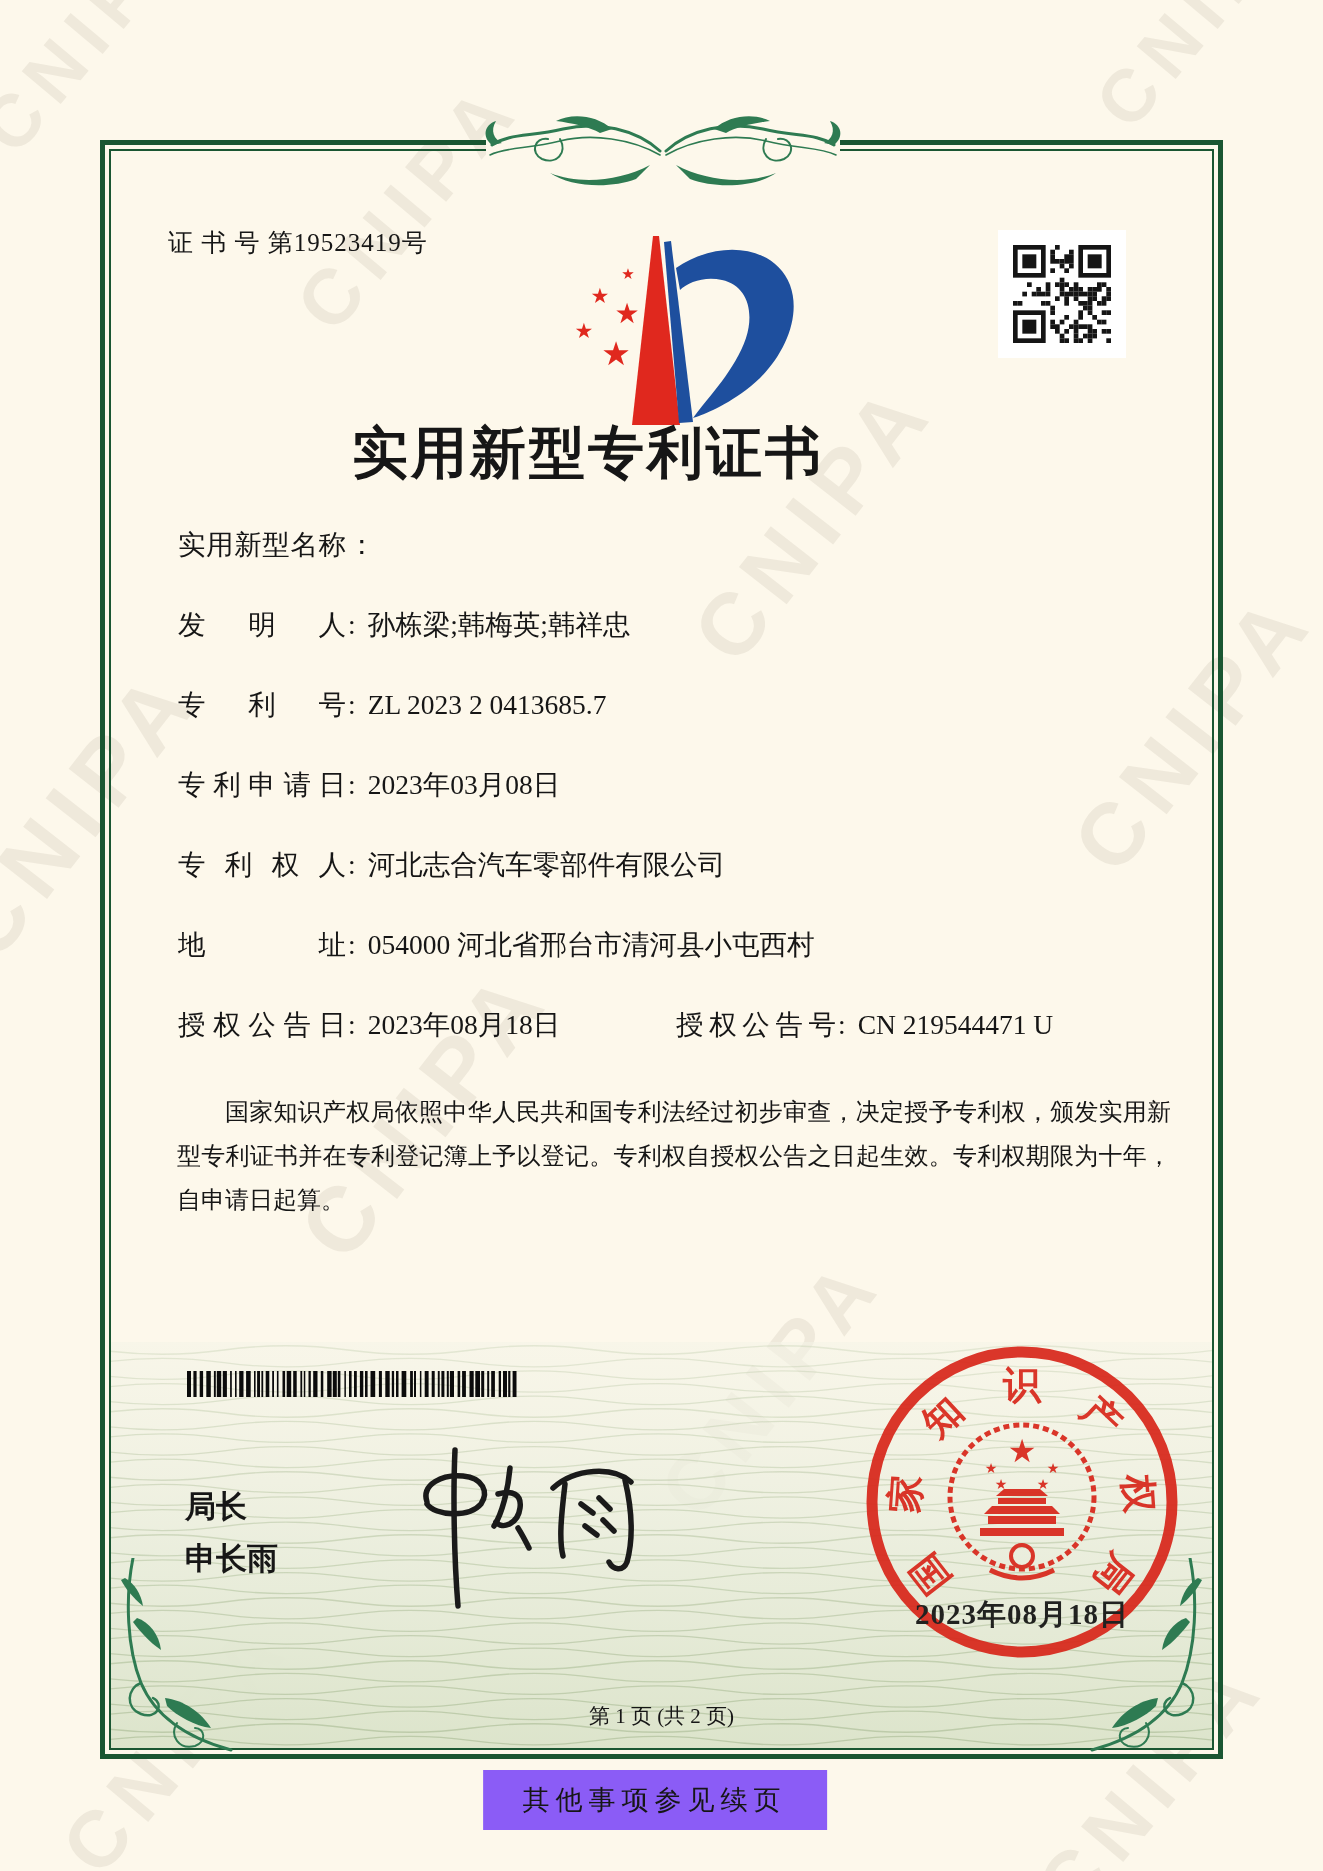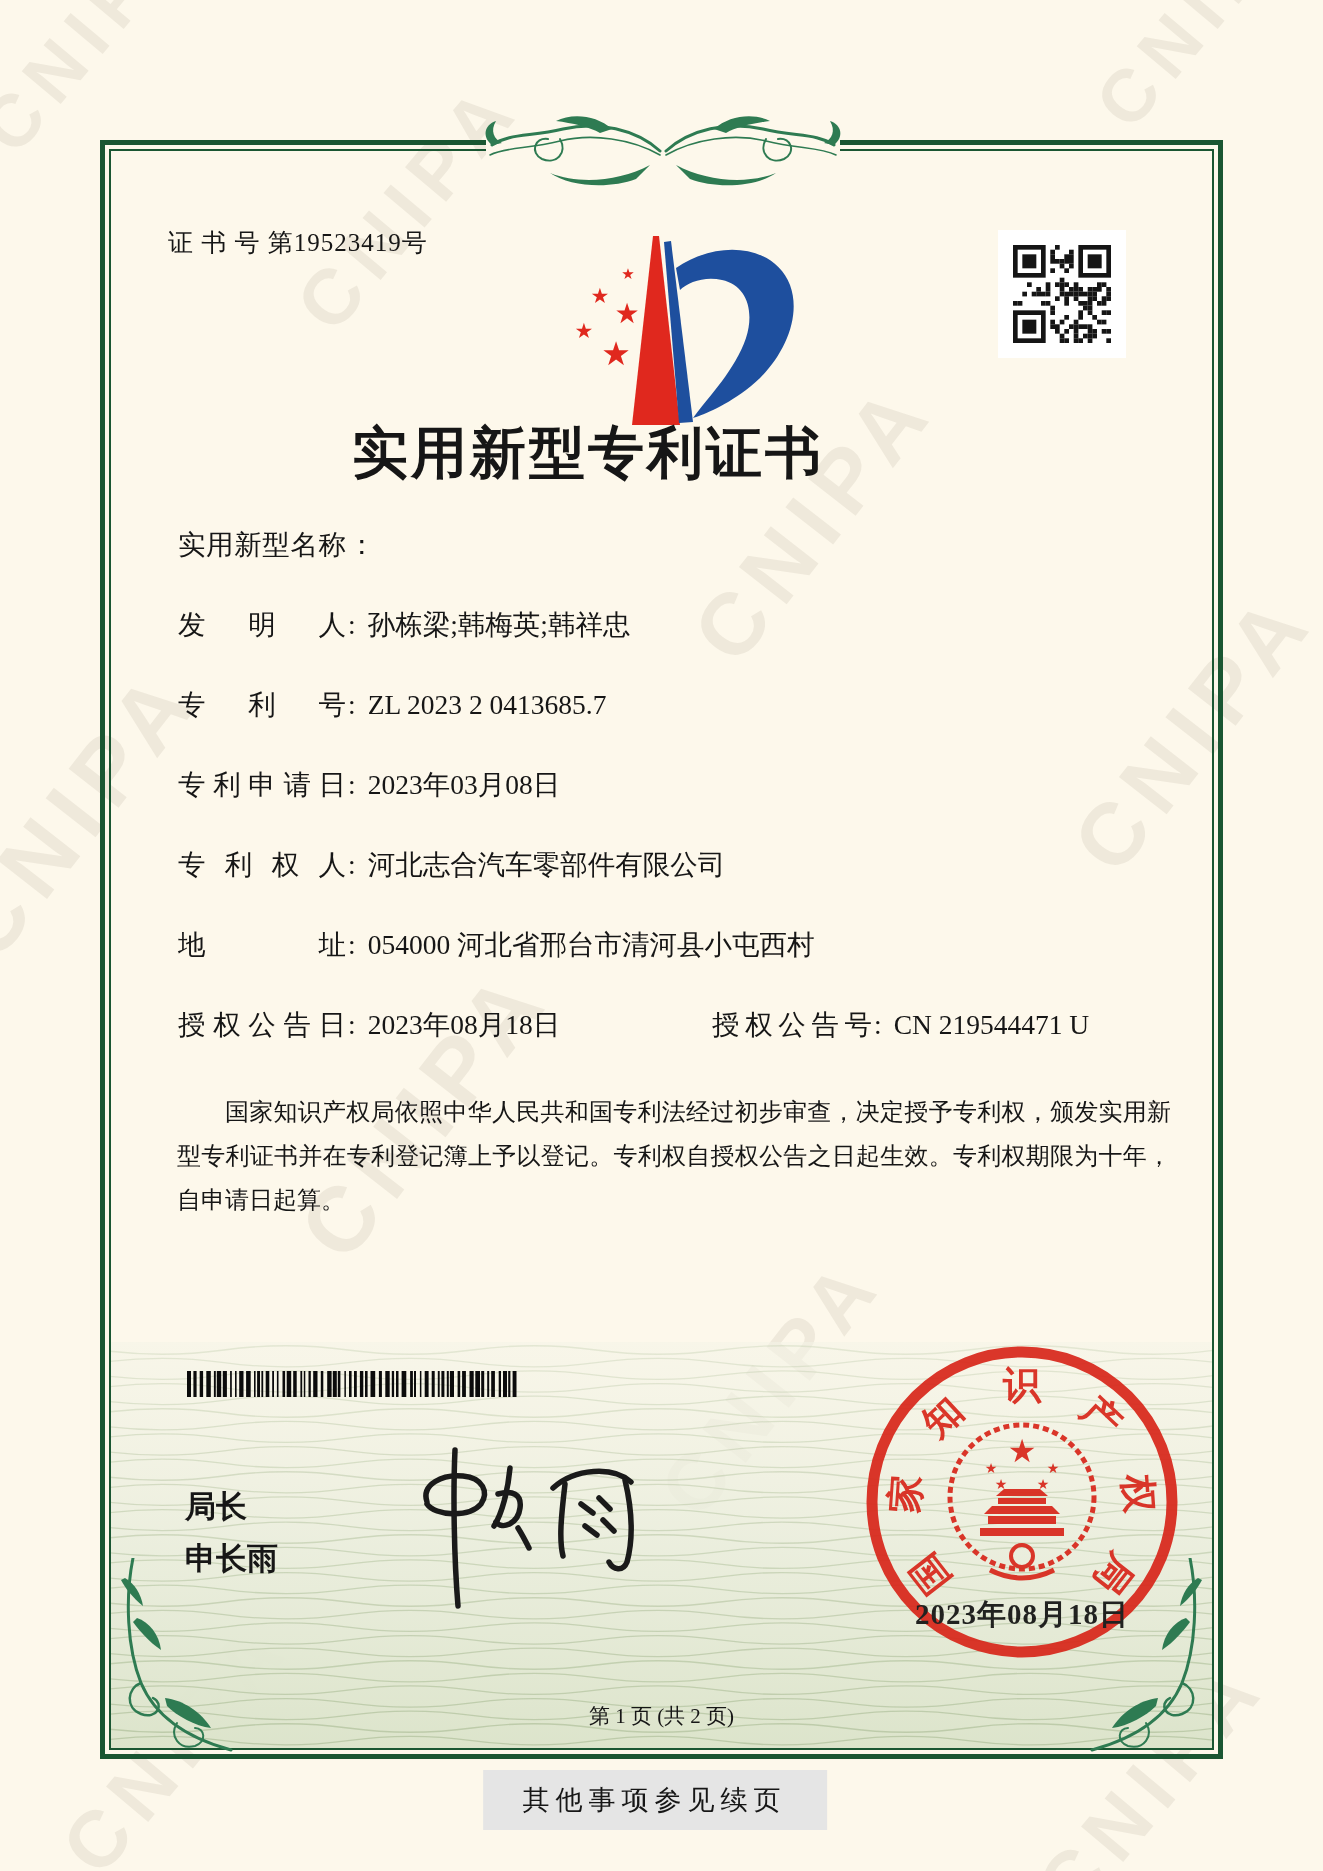--- a/index.html
+++ b/index.html
@@ -16,34 +16,34 @@
                border:2px solid #1A5632;z-index:2;}
   .abs{position:absolute;}
   .certno{left:168px;top:226px;font-size:25px;letter-spacing:1px;z-index:3;}
   .title{left:588px;top:416px;transform:translateX(-50%);font-size:56px;font-weight:700;
          letter-spacing:3px;white-space:nowrap;z-index:3;}
   .fields{left:178px;top:505px;width:1030px;z-index:3;}
   .frow{display:flex;align-items:center;height:80px;font-size:27.5px;position:relative;}
   .flabel{display:inline-block;width:168px;text-align:justify;text-align-last:justify;}
   .fcolon{margin:0 12px 0 2px;}
   .fvalue{white-space:nowrap;}
-  .fpair2{position:absolute;left:498px;display:flex;align-items:center;margin-left:36px;}
+  .fpair2{position:absolute;left:498px;display:flex;align-items:center;}
   .fpair2 .flabel{width:160px;}
   .bodytext{left:163px;top:1076px;width:1022px;font-size:24px;line-height:44px;
             text-align:justify;z-index:3;}
   .bodytext p{margin:14px;text-indent:2em;}
   .barcode{left:185px;top:1371px;z-index:3;}
   .sig-title{left:185px;top:1486px;font-size:31px;font-weight:600;z-index:3;
              font-family:"Liberation Sans","DejaVu Sans",sans-serif;}
   .sig-name{left:185px;top:1538px;font-size:31px;font-weight:700;z-index:3;
             font-family:"Liberation Sans","DejaVu Sans",sans-serif;}
   .signature{left:385px;top:1438px;z-index:3;}
   .seal{left:852px;top:1332px;z-index:4;}
   .pagefooter{left:50%;transform:translateX(-50%);top:1702px;font-size:21px;z-index:3;}
-  .contbox{left:50%;transform:translateX(-52%);top:1770px;background:#e5e5e5;
+  .contbox{left:50%;transform:translateX(-52%);top:1770px;background:#8b5cf6;
            padding:12px 40px;font-size:27px;letter-spacing:6px;z-index:3;white-space:nowrap;}
   .waves{left:110px;top:1342px;z-index:1;}
   .qrbox{left:998px;top:230px;width:128px;height:128px;background:#ffffff;z-index:3;
          display:flex;align-items:center;justify-content:center;}
   .logo{left:550px;top:230px;z-index:3;}
   .ornament{left:478px;top:103px;z-index:3;}
   .corner{z-index:3;}
   svg{display:block;}
 </style>
 </head>

